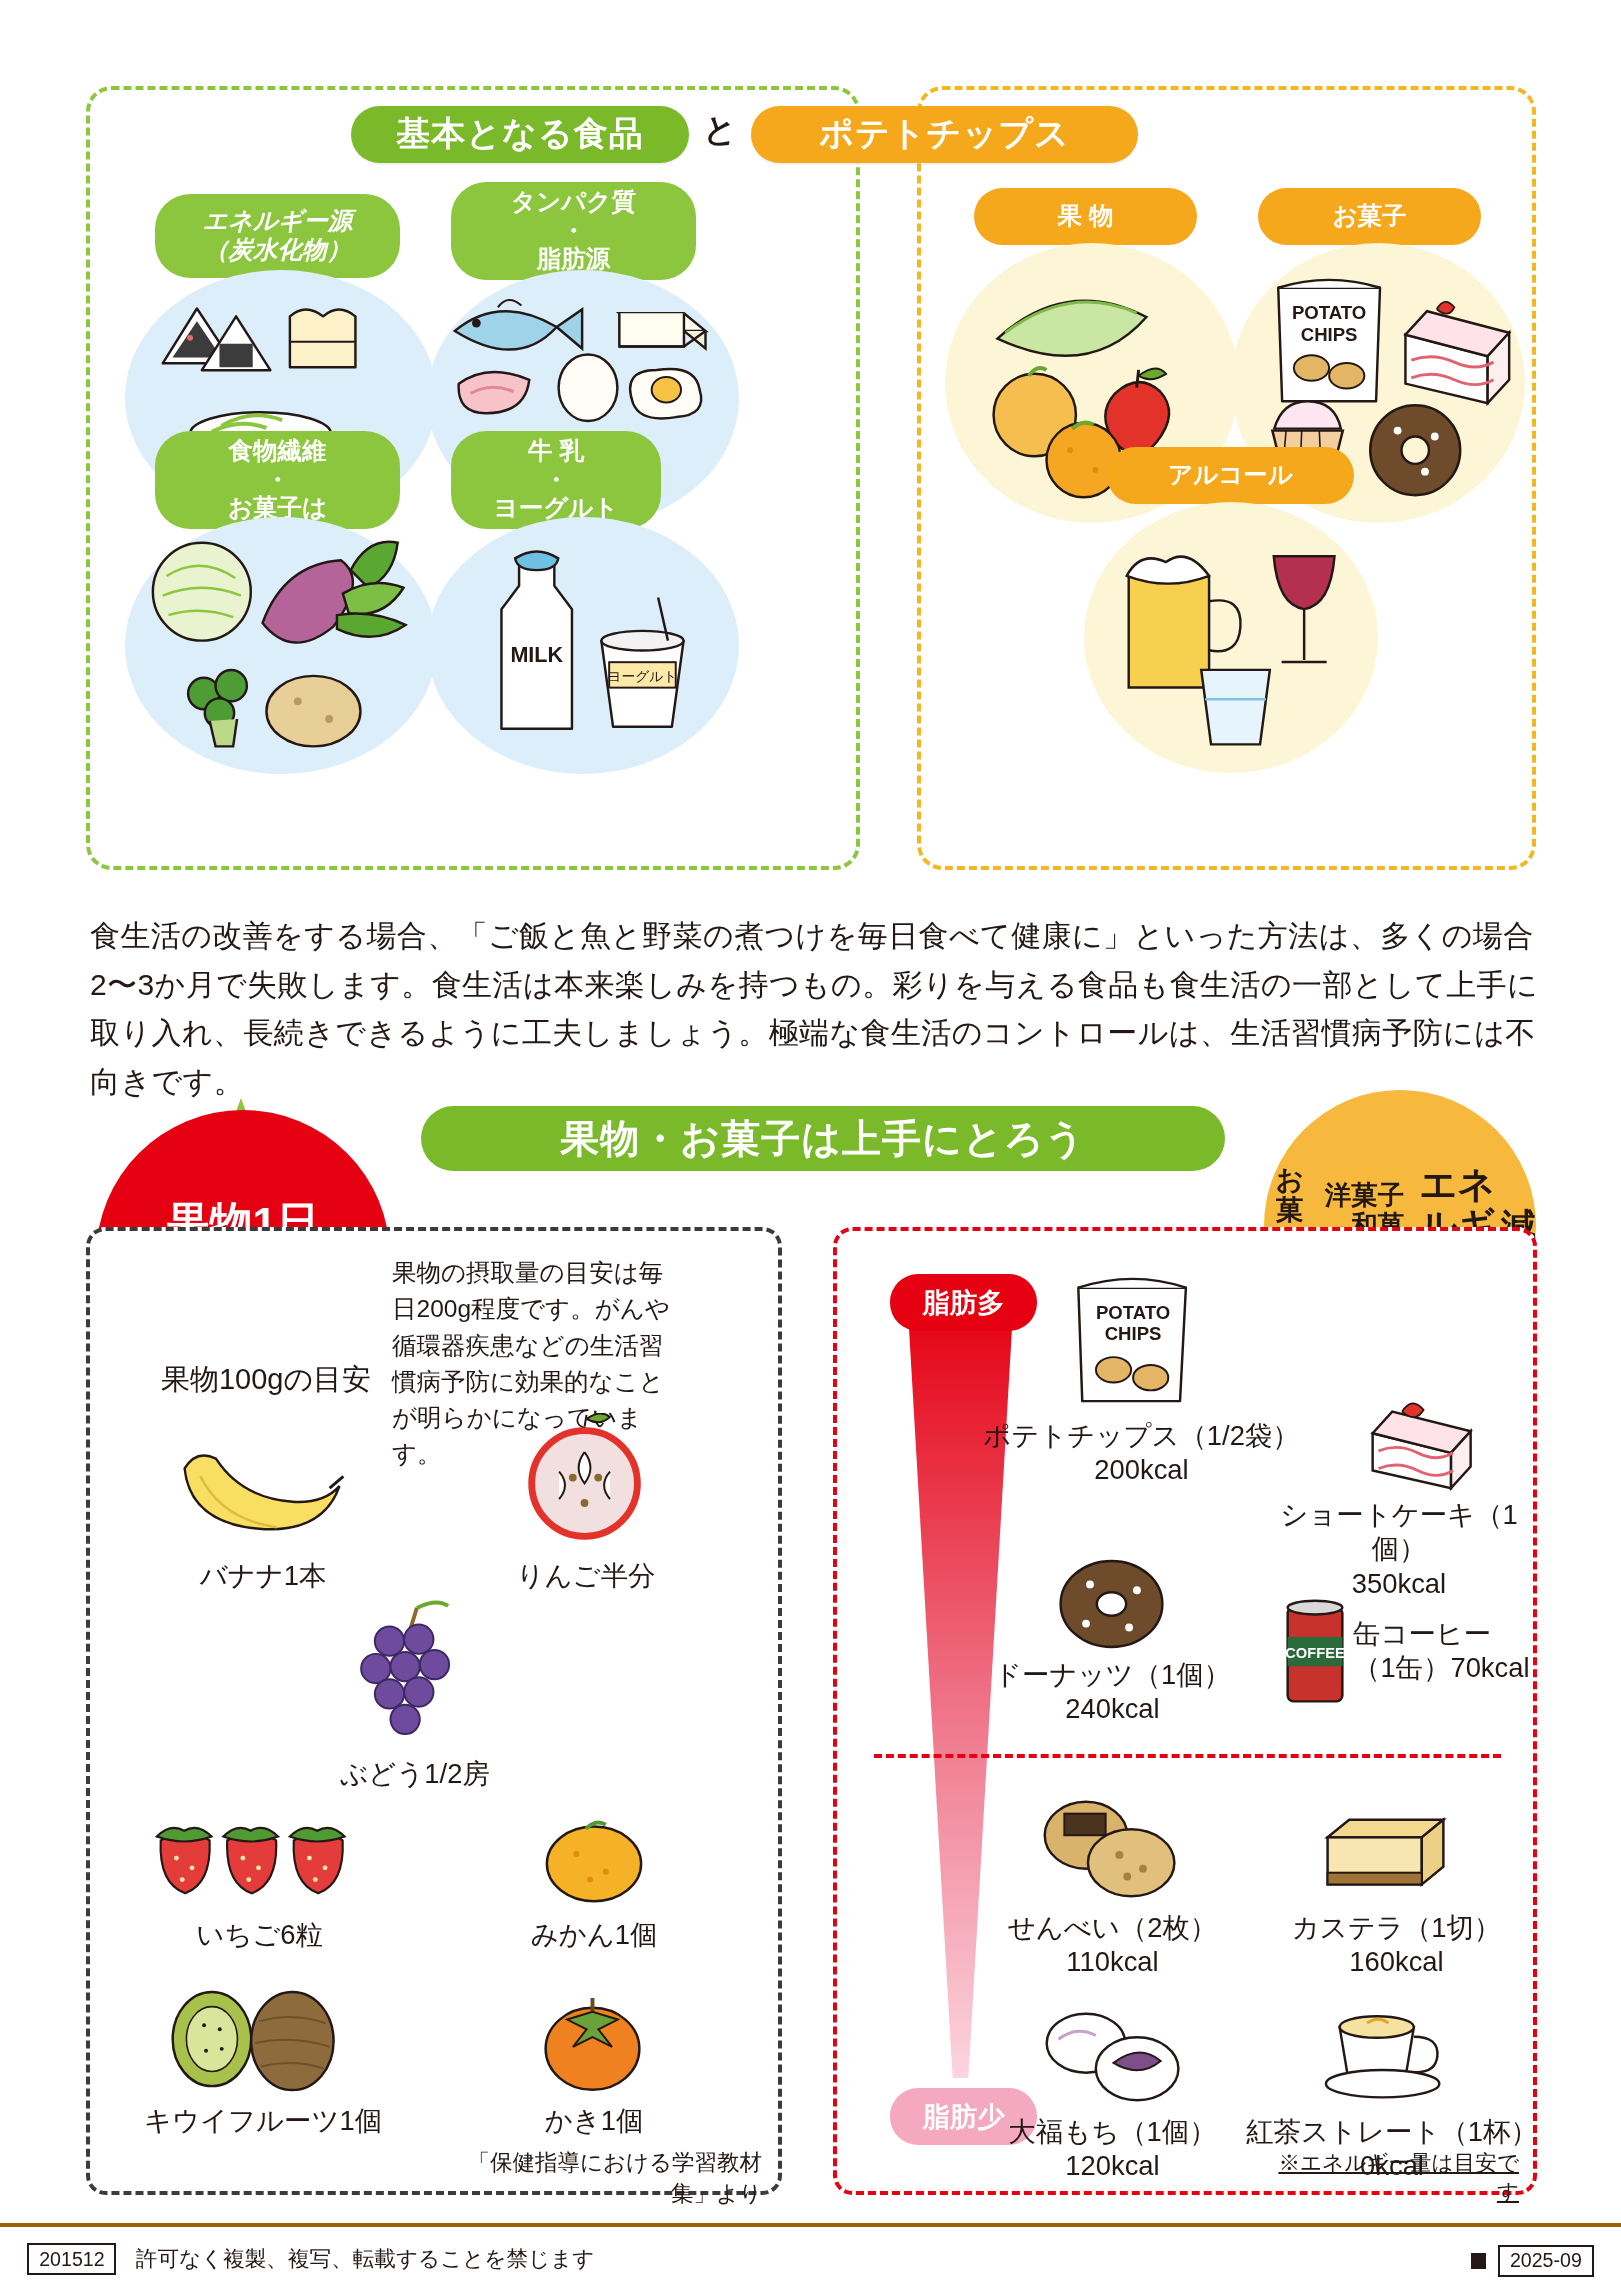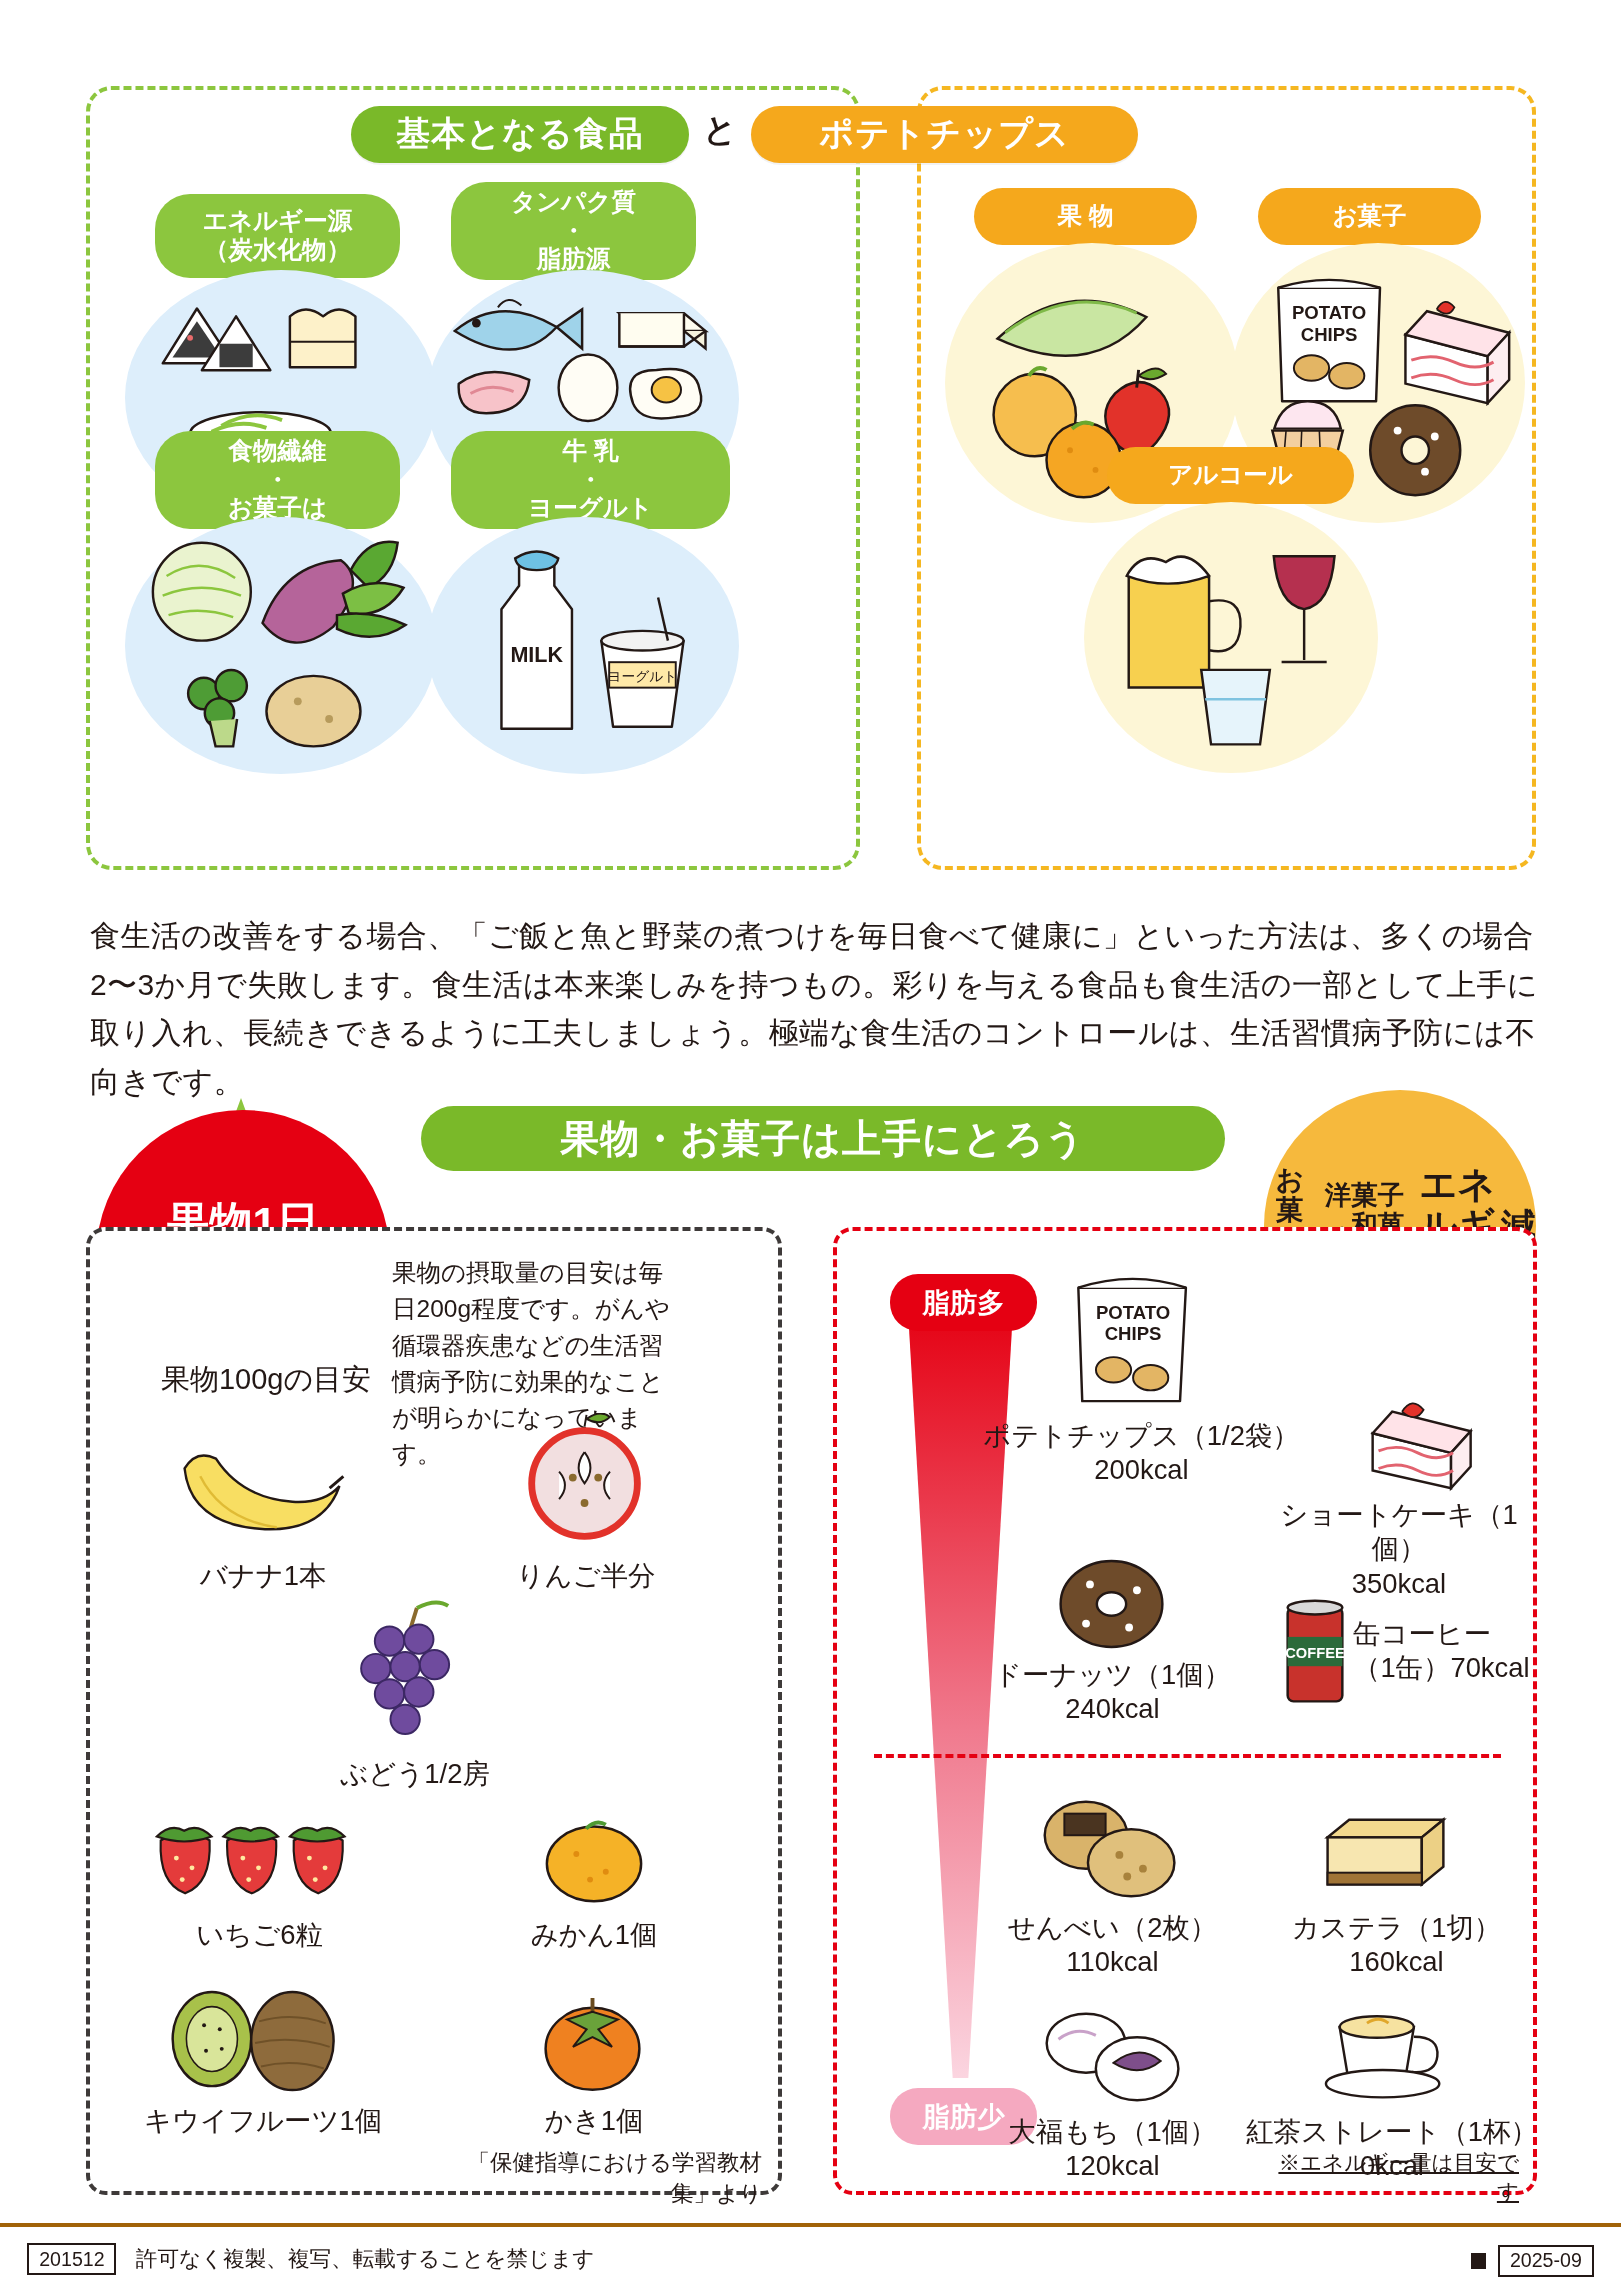--- a/index.html
+++ b/index.html
@@ -129,21 +129,21 @@
 
 <div class="top-wrap">
 
   <div class="panel-green"></div>
   <div class="panel-yellow"></div>
 
   <div class="pill pill-green" style="left:265px; top:19.6px; width:338px;">基本となる食品</div>
   <div class="and-text" style="left:617px; top:21.6px;">と</div>
   <div class="pill pill-yellow" style="left:665px; top:19.6px; width:387px;">ポテトチップス</div>
 
-  <div class="grp-label" style="left:69px; top:108px; width:245px; height:84px;">
+  <div class="grp-label" style="left:69px; top:108px; width:245px; height:84px;font-style:italic;">
     <span>エネルギー源</span>
     <span>（炭水化物）</span>
   </div>
   <div class="circle-blue" style="left:39px; top:184px; width:312px; height:255px;"></div>
   <div class="food-art" style="left:57px; top:201px;">
     <svg width="284" height="225" viewBox="0 0 290 230">
 
       <path d="M20 78 L55 22 L92 78 Z" fill="#fff" stroke="#231815" stroke-width="2.5" stroke-linejoin="round"></path>
       <path d="M30 72 L55 35 L80 72 Z" fill="#3c3c3c"></path>
       <circle cx="48" cy="52" r="3" fill="#e86b6b"></circle>
@@ -222,21 +222,21 @@
       <circle cx="92" cy="160" r="16" fill="#4e9c35" stroke="#231815" stroke-width="2.5"></circle>
       <circle cx="80" cy="188" r="15" fill="#4e9c35" stroke="#231815" stroke-width="2.5"></circle>
       <path d="M70 196 l6 26 l18 0 l4 -28" fill="#bcd98a" stroke="#231815" stroke-width="2.5"></path>
 
       <ellipse cx="176" cy="186" rx="48" ry="36" fill="#e8cf97" stroke="#231815" stroke-width="2.5"></ellipse>
       <circle cx="160" cy="176" r="4" fill="#b79b5c"></circle>
       <circle cx="192" cy="194" r="4" fill="#b79b5c"></circle>
     </svg>
   </div>
 
-  <div class="grp-label" style="left:365px; top:345px; width:279px; height:98px;">
+  <div class="grp-label" style="left:365px; top:345px; width:210px; height:98px;">
     <span>牛 乳</span>
     <span>・</span>
     <span>ヨーグルト</span>
   </div>
   <div class="circle-blue" style="left:341px; top:431px; width:312px; height:257px;"></div>
   <div class="food-art" style="left:390px; top:439px;">
     <svg width="235" height="245" viewBox="0 0 240 250">
 
       <path d="M44 40 l36 0 l0 22 l18 24 l0 122 l-72 0 l0 -122 l18 -24 z" fill="#fff" stroke="#231815" stroke-width="2.5" stroke-linejoin="round"></path>
       <path d="M40 34 q22 -14 44 0 q-2 12 -22 12 q-20 0 -22 -12 z" fill="#6ec1e4" stroke="#231815" stroke-width="2.5"></path>

